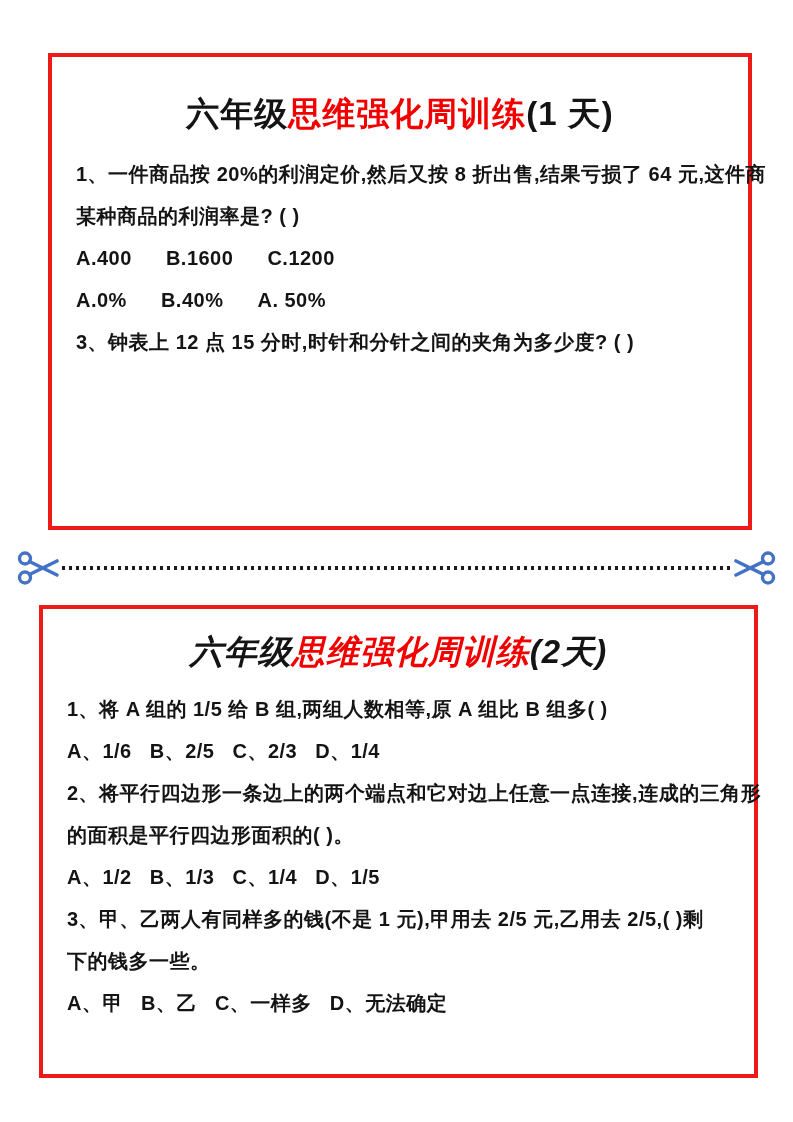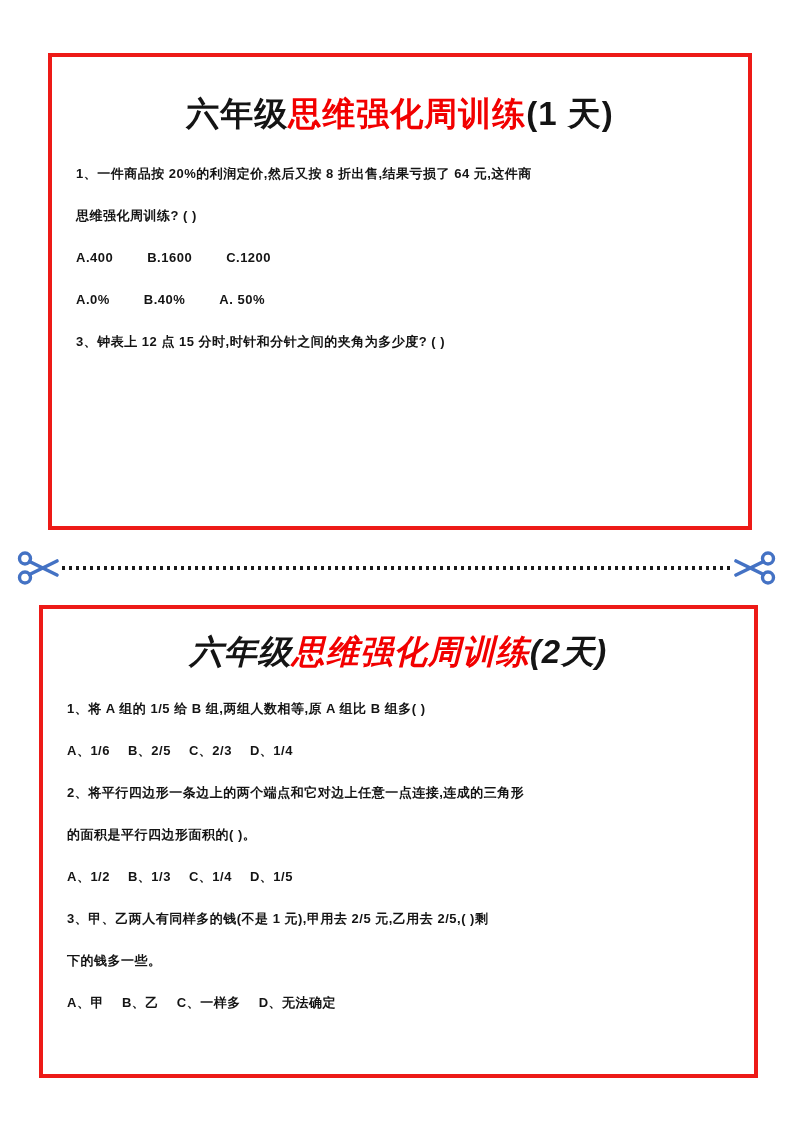--- a/index.html
+++ b/index.html
@@ -35,21 +35,21 @@
     font-weight:900;
     line-height:46px;
     letter-spacing:1px;
     color:var(--text_black);
     white-space:nowrap;
   }
   .panel-1 .title{margin:34px 0 16px 0;}
   .panel-2 .title{margin:20px 0 13px 0;font-style:italic;}
   .title .hl{color:var(--title_red);margin-top:48px;}
   .line{
-    font-size:13px;
+    font-size:20px;
     font-weight:bold;
     line-height:42px;
     letter-spacing:0.5px;
     white-space:nowrap;
   }
   .opts .opt{display:inline-block;text-align:center;}
   .panel-1 .opts .opt{margin-right:34px;}
   .panel-2 .opts .opt{margin-right:18px;}
   .cutline{
     position:absolute;
@@ -73,21 +73,21 @@
 </style>
 </head>
 <body>
 
 <div class="page">
 
   <section class="panel panel-1">
     <h1 class="title"><span>六年级</span><span class="hl">思维强化周训练</span><span>(1 天)</span></h1>
 
     <p class="line">1、一件商品按 20%的利润定价,然后又按 8 折出售,结果亏损了 64 元,这件商</p>
-    <p class="line">思维强化周训练? ( )</p>
+    <p class="line">某种商品的利润率是? ( )</p>
     <p class="line opts"><span class="opt">A.400</span><span class="opt">B.1600</span><span class="opt">C.1200</span></p>
 
     <p class="line opts"><span class="opt">A.0%</span><span class="opt">B.40%</span><span class="opt">A. 50%</span></p>
 
     <p class="line">3、钟表上 12 点 15 分时,时针和分针之间的夹角为多少度? ( )</p>
   </section>
 
   <div class="cutline">
     <svg class="scissors left" viewBox="0 0 44 40" aria-hidden="true">
       <circle cx="9" cy="10.5" r="5.5" fill="none" stroke="currentColor" stroke-width="3.4"></circle>

